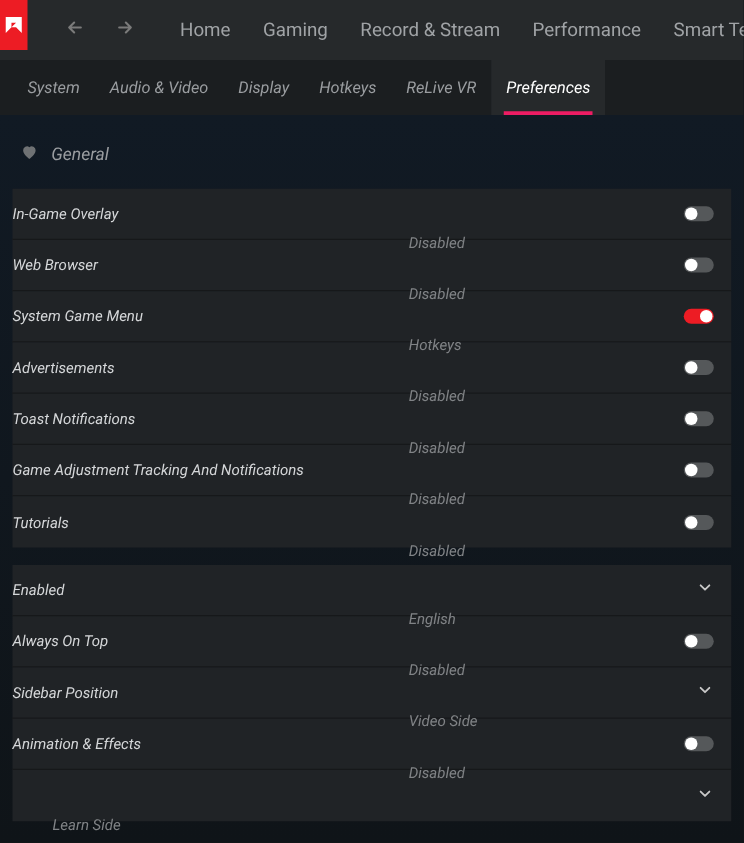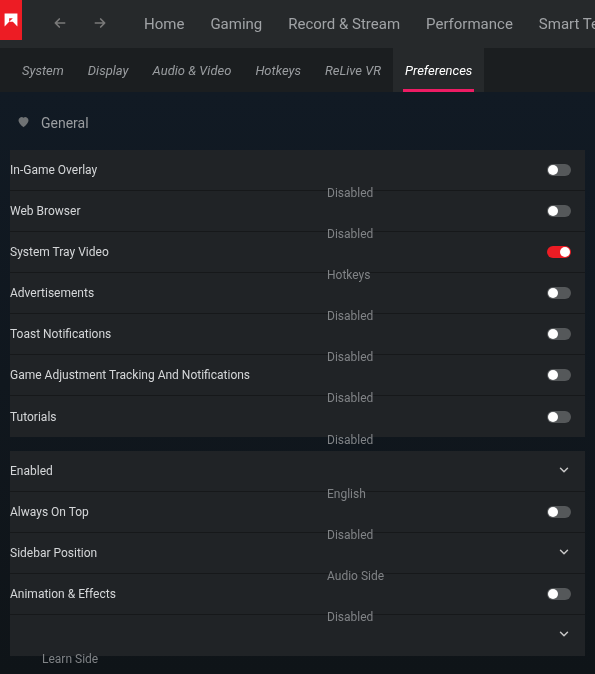--- a/index.html
+++ b/index.html
@@ -10,21 +10,21 @@
   .nav-arrows { display: flex; gap: 24px; padding: 0 18px; align-items: center; }
   .arrow { color: #7a7a7a; cursor: pointer; }
   .main-nav { display: flex; gap: 26px; padding-left: 6px; font-size: 15px; color: #a0a3a6; white-space: nowrap; }
   .main-nav-item { cursor: pointer; }
   
   .subnav { height: 44px; background: #1b1e20; display: flex; align-items: center; padding: 0 10px; gap: 0; font-size: 13px; }
   .subnav-item { padding: 0 12px; height: 44px; display: flex; align-items: center; color: #9a9da0; cursor: pointer; position: relative; font-style: italic; }
   .subnav-item.active { color: #fff; background: #26292b; }
   .subnav-item.active::after { content: ""; position: absolute; left: 10px; right: 10px; bottom: 0; height: 3px; background: #ed1c64; }
   
-  .content { padding: 12px 10px 10px 10px; background: linear-gradient(180deg, #111a24 0%, #0f1418 100%); height: calc(674px - 48px - 44px); overflow: auto; }
+  .content { padding: 12px 10px 10px 10px; background: linear-gradient(180deg, #111a24 0%, #0f1418 100%); height: calc(674px - 48px - 44px); overflow: auto; font-style: italic; }
   .section-header { display: flex; align-items: center; gap: 10px; padding: 10px 6px 18px 6px; color: #9a9da0; font-size: 14px; }
   .heart { color: #6f7274; }
   
   .group { margin-bottom: 14px; }
   .row { display: flex; align-items: center; height: 41px; background: #202326; border-bottom: 1px solid #16181a; }
   .row:last-child { border-bottom: none; }
   .label { flex: 0 0 285px; padding-left: 0; color: #d5d7d9; font-size: 12px; display: flex; align-items: center; gap: 8px; }
   .value { flex: 1; padding-left: 32px; color: #808386; font-size: 12px; margin-top: 46px; }
   .ctrl { flex: 0 0 46px; display: flex; justify-content: flex-end; padding-right: 14px; }
   
@@ -61,22 +61,22 @@
       <span class="main-nav-item">Home</span>
       <span class="main-nav-item">Gaming</span>
       <span class="main-nav-item">Record &amp; Stream</span>
       <span class="main-nav-item">Performance</span>
       <span class="main-nav-item">Smart Technology</span>
     </div>
 </div>
 
 <div class="subnav" id="sub-nav">
     <div class="subnav-item">System</div>
+    <div class="subnav-item">Audio &amp; Video</div>
     <div class="subnav-item">Display</div>
-    <div class="subnav-item">Audio &amp; Video</div>
     <div class="subnav-item">Hotkeys</div>
     <div class="subnav-item">ReLive VR</div>
     <div class="subnav-item active">Preferences</div>
   </div>
 
 <div class="content">
   <div class="section-header">
     <span class="heart">
       <svg width="15" height="15" viewBox="0 0 24 24" fill="currentColor">
           <path d="M12 21s-8-5.3-8-11a5 5 0 0 1 8-4 5 5 0 0 1 8 4c0 5.7-8 11-8 11z"></path>
@@ -103,21 +103,21 @@
           </div>
           <div class="value">Disabled</div>
           <div class="ctrl">
             <div class="toggle">
               <div class="knob"></div>
             </div>
           </div>
         </div>
         <div class="row">
           <div class="label">
-            <span>System Tray Video</span>
+            <span>System Game Menu</span>
           </div>
           <div class="value">Hotkeys</div>
           <div class="ctrl">
             <div class="toggle on">
               <div class="knob"></div>
             </div>
           </div>
         </div>
         <div class="row">
           <div class="label">
@@ -184,21 +184,21 @@
           <div class="ctrl">
             <div class="toggle">
               <div class="knob"></div>
             </div>
           </div>
         </div>
         <div class="row">
           <div class="label">
             <span>Sidebar Position</span>
           </div>
-          <div class="value">Audio Side</div>
+          <div class="value">Video Side</div>
           <div class="ctrl">
             <span class="chevron"><svg width="14" height="14" viewBox="0 0 24 24" fill="none" stroke="currentColor" stroke-width="2.5" stroke-linecap="round" stroke-linejoin="round">
                 <polyline points="6 9 12 15 18 9"></polyline>
               </svg></span>
           </div>
         </div>
         <div class="row">
           <div class="label">
             <span>Animation &amp; Effects</span>
           </div>

